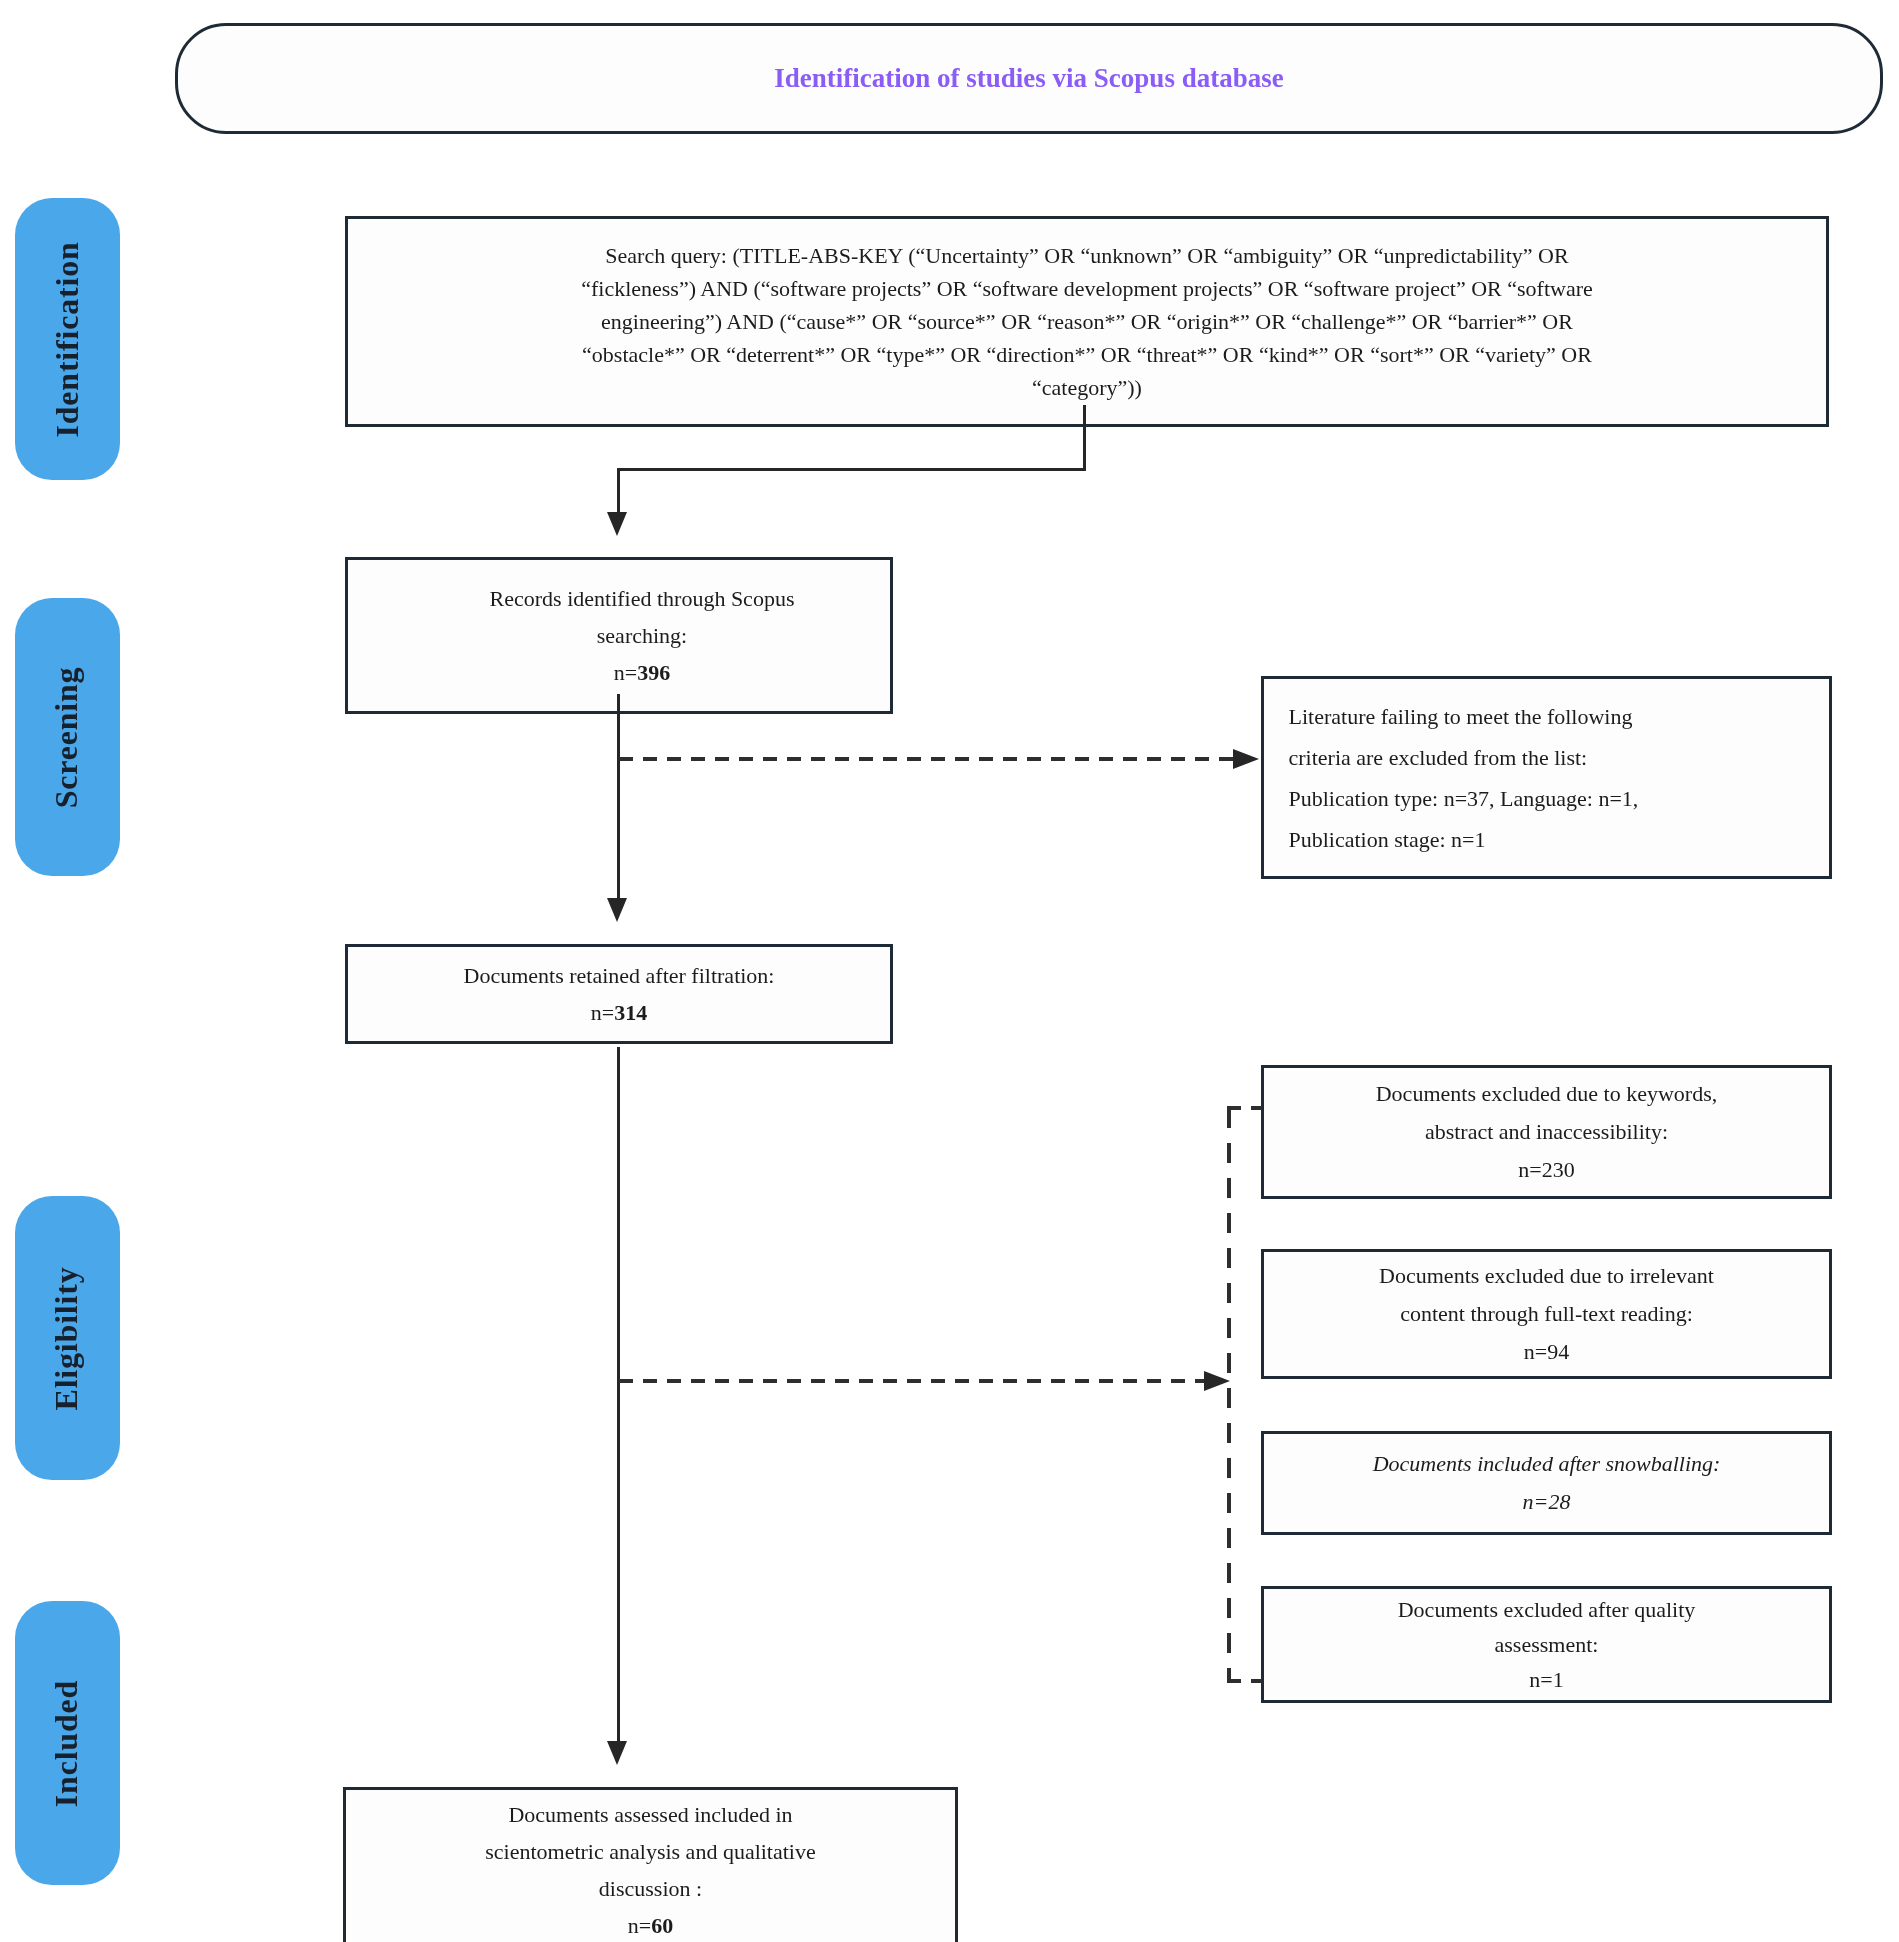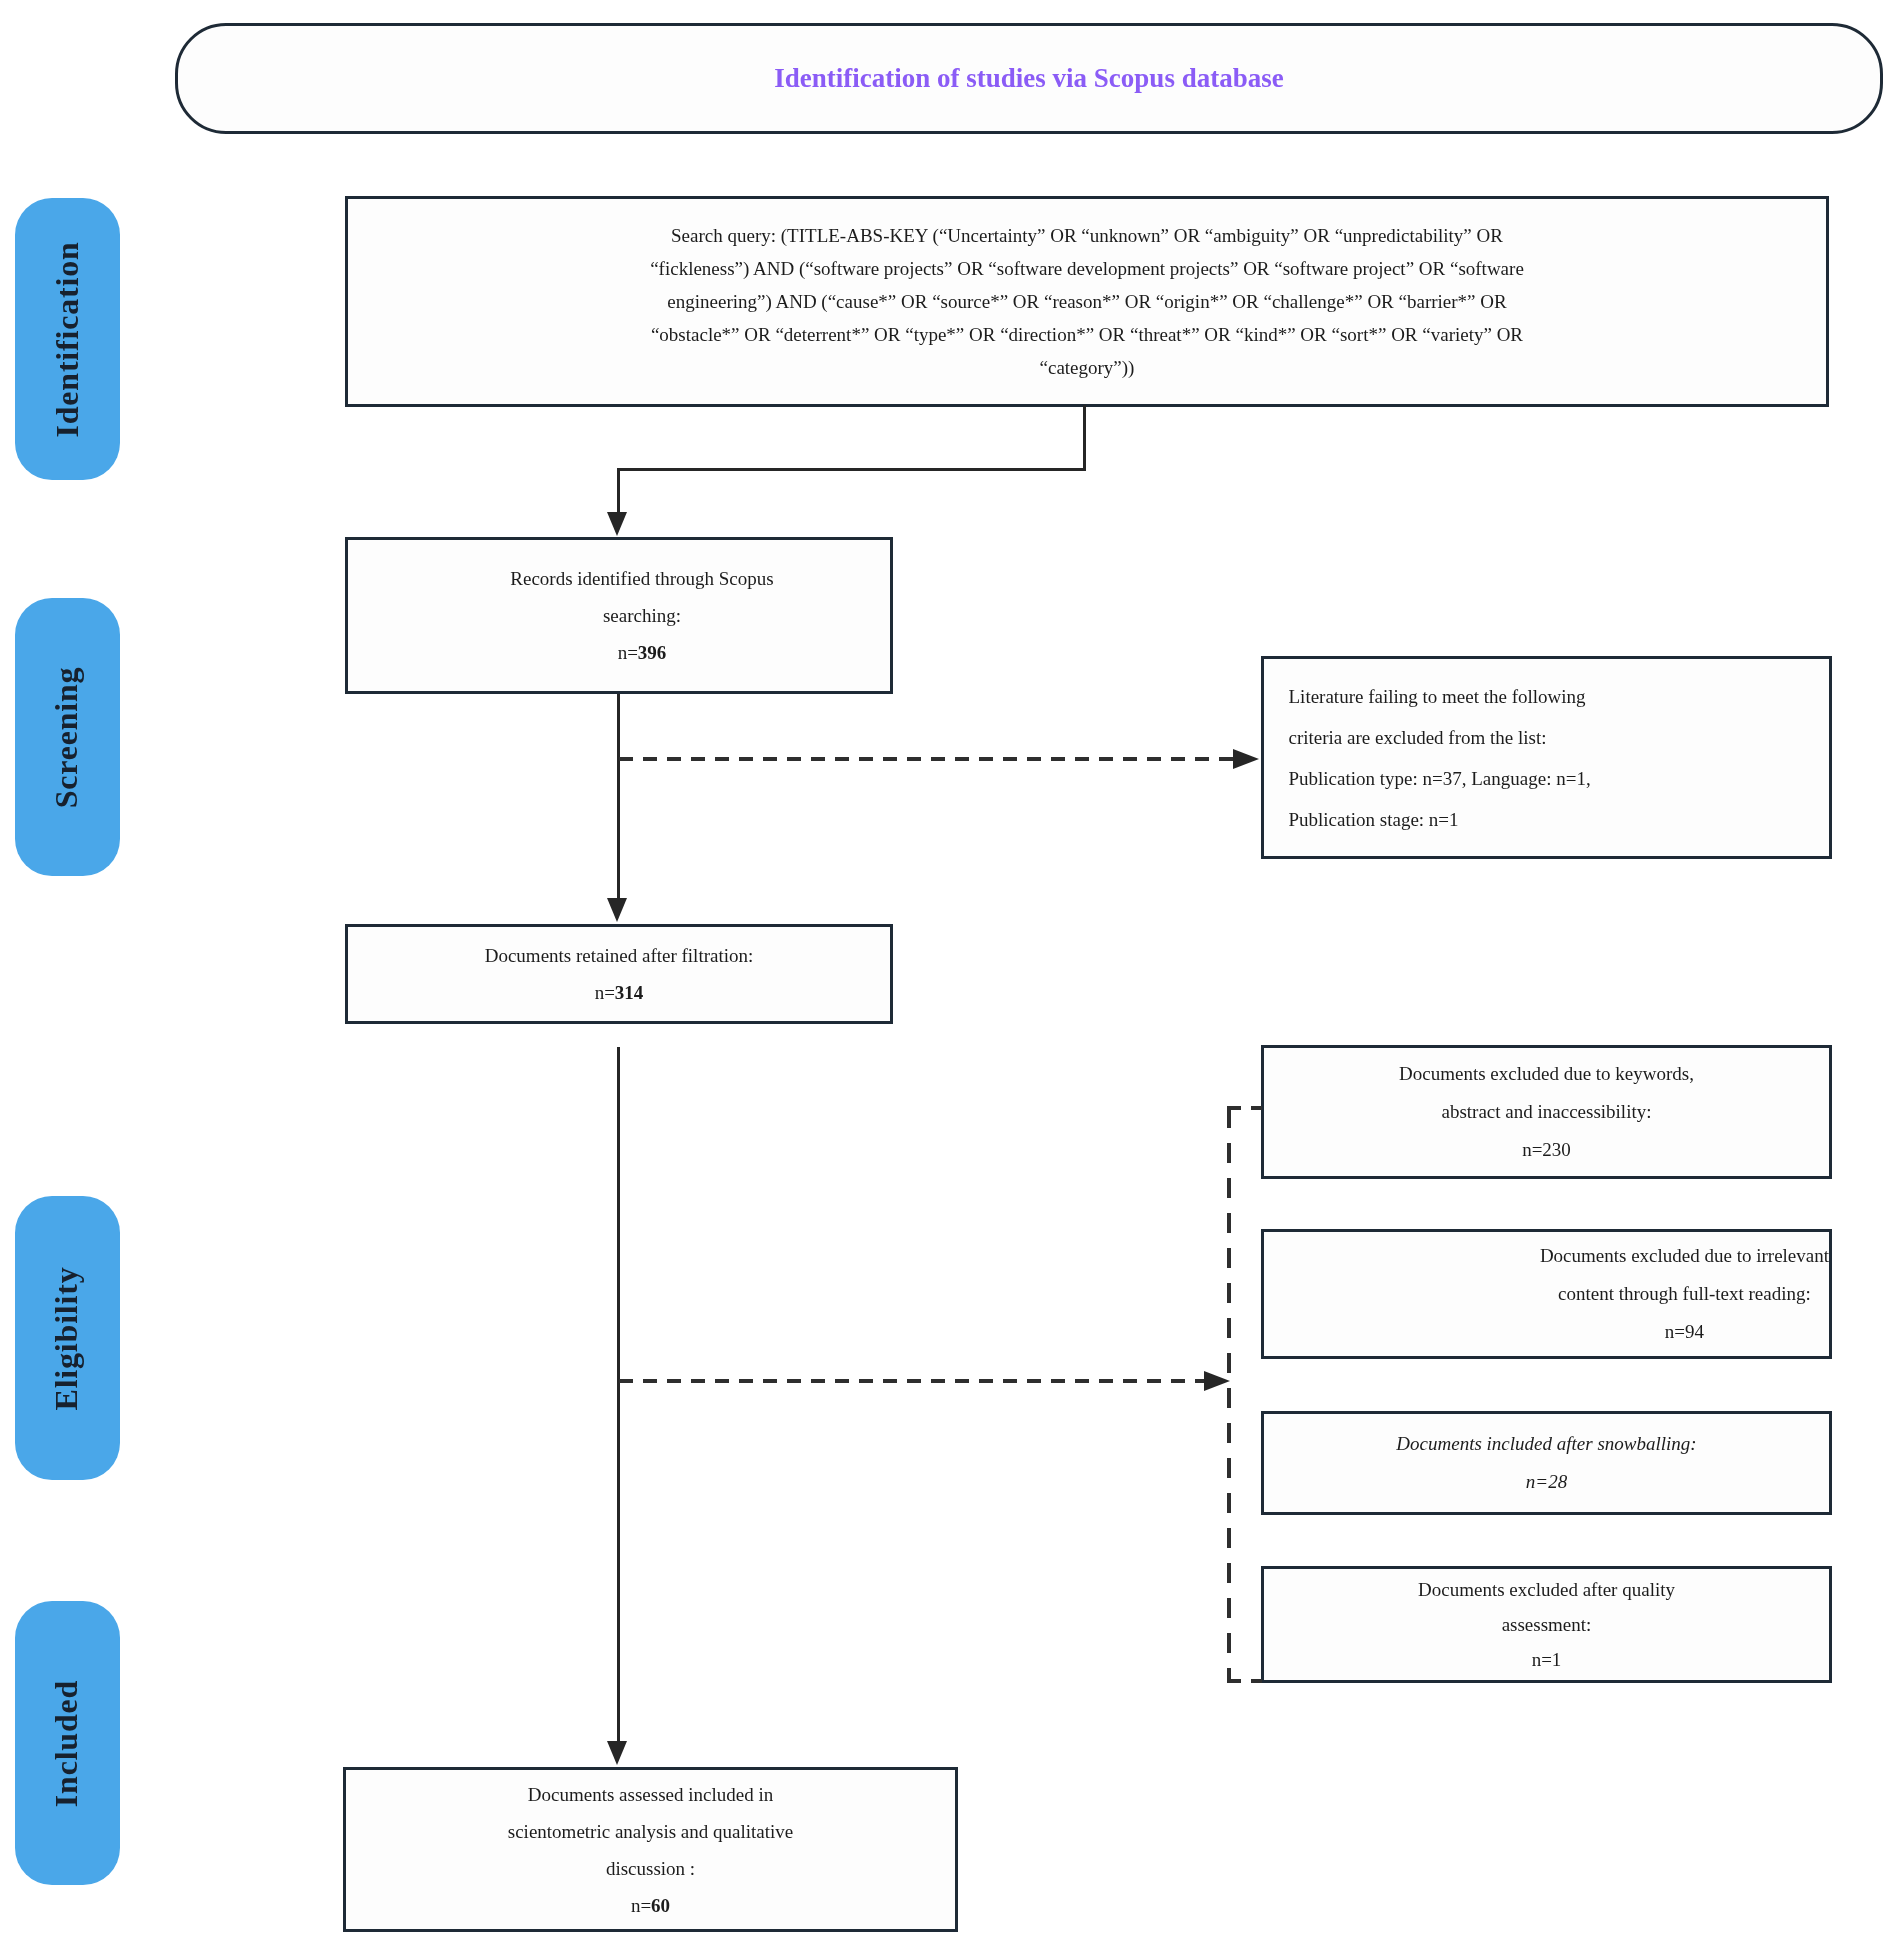--- a/index.html
+++ b/index.html
@@ -47,31 +47,32 @@
   #pill-eligibility   {left:14.6px; top:1196px; height:284px;}
   #pill-included      {left:14.6px; top:1601px; height:284px;}
   
   .flow-box{
     position:absolute;
     border:3.1px solid #1e2a36;
     background:#fdfdfd;
     box-sizing:border-box;
     display:flex; flex-direction:column; align-items:center; justify-content:center;
     text-align:center;
-    font-size:19px;
+    font-size:22px;
     line-height:37px;
+    margin-top:20px;
   }
   .box-text{white-space:pre-line;}
   .n-line b{font-weight:bold;}
   #box-query    {left:345px;  top:196px;  width:1484px; height:211px; line-height:33px; padding:0 15.3px;}
   #box-records  {left:345px;  top:537px;  width:548px;  height:157px;padding-left:46px;}
   #box-literature{left:1261px;top:656px;  width:571px;  height:203px; align-items:flex-start; text-align:left; padding:0 24.5px; line-height:41px;}
   #box-retained {left:345px;  top:924px; width:548px;  height:100px;}
   #box-keywords {left:1261px; top:1045px; width:571px;  height:134px; line-height:38px;}
-  #box-fulltext {left:1261px; top:1229px; width:571px;  height:130px; line-height:38px;align-items:flex-end;}
+  #box-fulltext {left:1261px; top:1229px; width:571px;  height:130px; line-height:38px;}
   #box-snowball {left:1261px; top:1411px; width:571px;  height:104px; line-height:38px;font-style:italic;}
   #box-quality  {left:1261px; top:1566px; width:571px;  height:117px; line-height:35px;}
   #box-final    {left:343px;  top:1767px; width:615px;  height:165px;}
   
   .solid-v{position:absolute; width:3.1px; background:#262626;}
   .solid-h{position:absolute; height:3.1px; background:#262626;}
   .dash-h{
     position:absolute; height:3.8px;
     background:repeating-linear-gradient(90deg,#2e2e2e 0 14px,transparent 14px 24px);
   }

